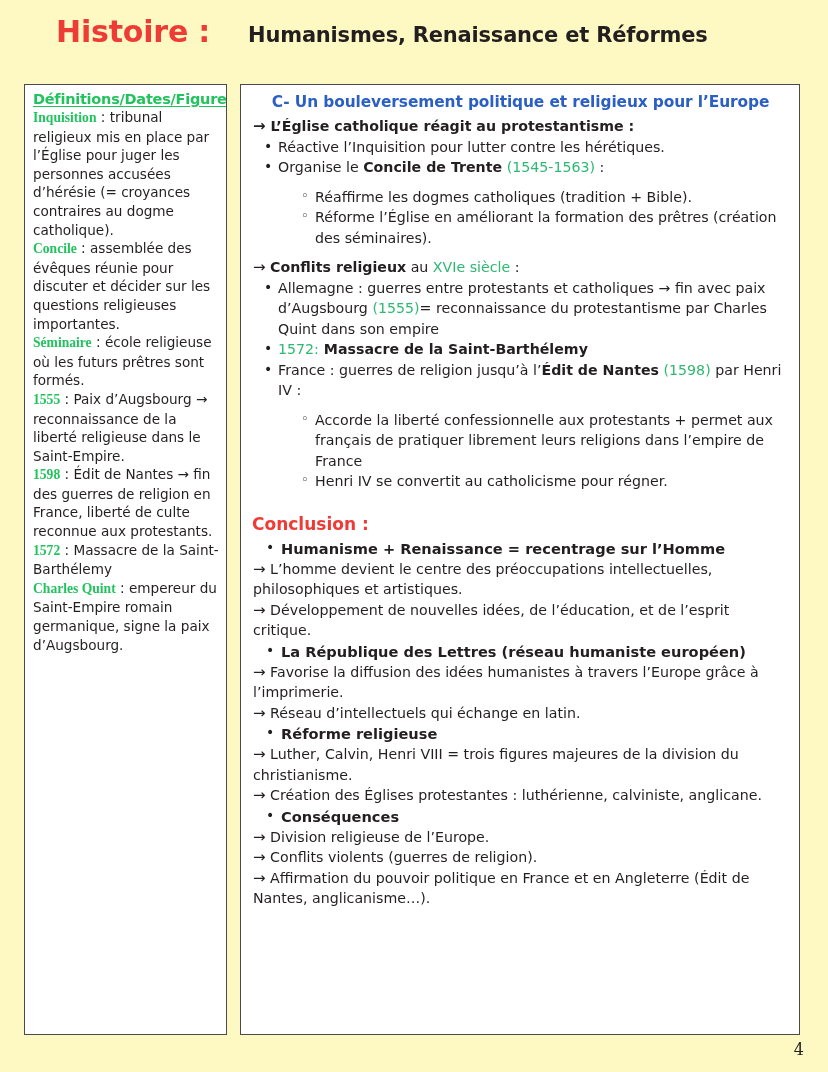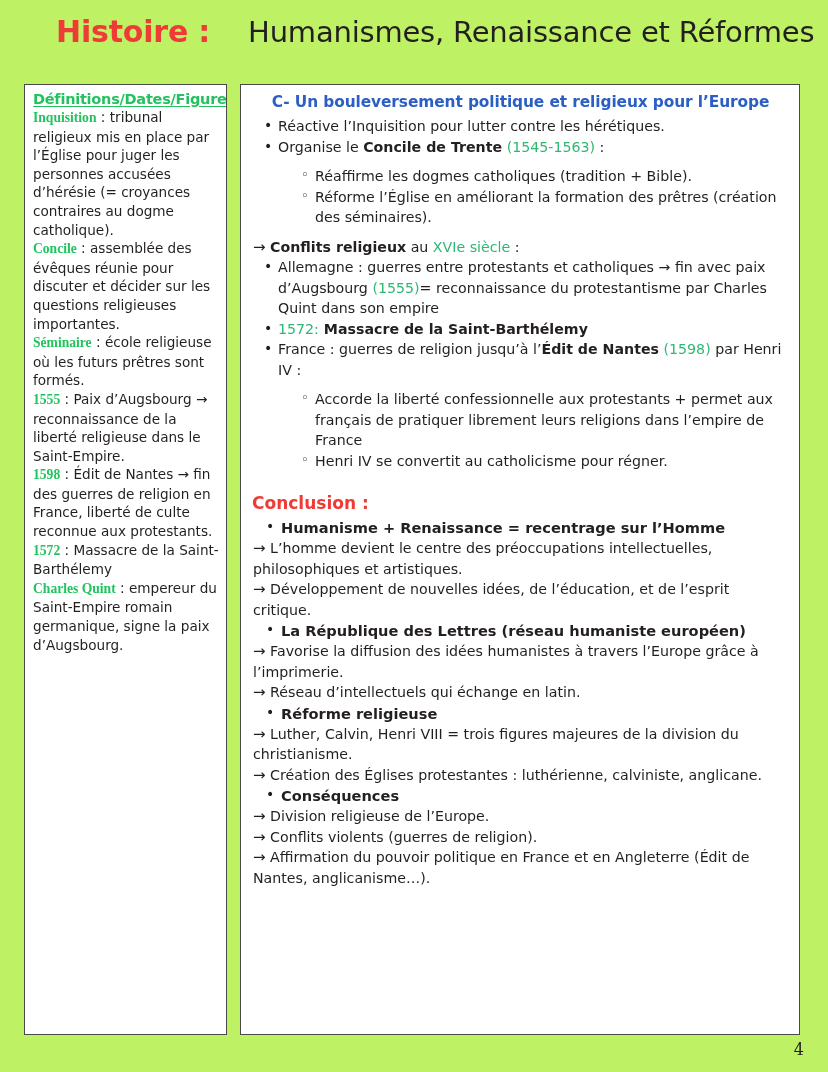--- a/index.html
+++ b/index.html
@@ -4,21 +4,21 @@
 <style>
   html, body {
     margin: 0;
     padding: 0;
     background: #ffffff;
   }
   .page {
     position: relative;
     width: 828px;
     height: 1072px;
-    background: #bef264;
+    background: #fef9c3;
     font-family: "DejaVu Sans", "Liberation Sans", sans-serif;
     overflow: hidden;
     box-sizing: border-box;
   }
 
   
   .page-header {
     position: absolute;
     left: 0;
     top: 14px;
@@ -32,22 +32,22 @@
   }
   .title-main {
     color: #ef3b35;
     font-weight: bold;
     font-size: 30px;
     letter-spacing: -0.2px;
     white-space: nowrap;
   }
   .title-sub {
     color: #231f20;
-    font-size: 29px;
-    font-weight: 400;
+    font-size: 21px;
+    font-weight: 700;
     margin-left: 38px;
     white-space: nowrap;
     letter-spacing: -0.2px;
   }
 
   
   .col-left {
     position: absolute;
     left: 24px;
     top: 84px;
@@ -217,20 +217,21 @@
       <p class="def-entry"><span class="def-term">1598</span><span> : </span><span>Édit de Nantes → fin des guerres de religion en France, liberté de culte reconnue aux protestants.</span></p>
       <p class="def-entry"><span class="def-term">1572</span><span> : </span><span>Massacre de la Saint-Barthélemy</span></p>
       <p class="def-entry"><span class="def-term">Charles Quint</span><span> : </span><span>empereur du Saint-Empire romain germanique, signe la paix d’Augsbourg.</span></p>
     </div>
   </div>
 
   <div class="col-main">
 
     <p class="sec-head">C- Un bouleversement politique et religieux pour l’Europe</p>
 
+    <p class="arrow-line bold"><span class="arrow-g">→</span> <span>L’Église catholique réagit au protestantisme :</span></p>
     <ul class="lvl1">
       <li><span>Réactive l’Inquisition pour lutter contre les hérétiques.</span></li>
       <li>
         <span>Organise le </span><span class="b">Concile de Trente</span><span class="green"> (1545-1563)</span><span> :</span>
         <ul class="lvl2">
           <li><span>Réaffirme les dogmes catholiques (tradition + Bible).</span></li>
           <li><span>Réforme l’Église en améliorant la formation des prêtres (création des séminaires).</span></li>
         </ul>
       </li>
     </ul>

